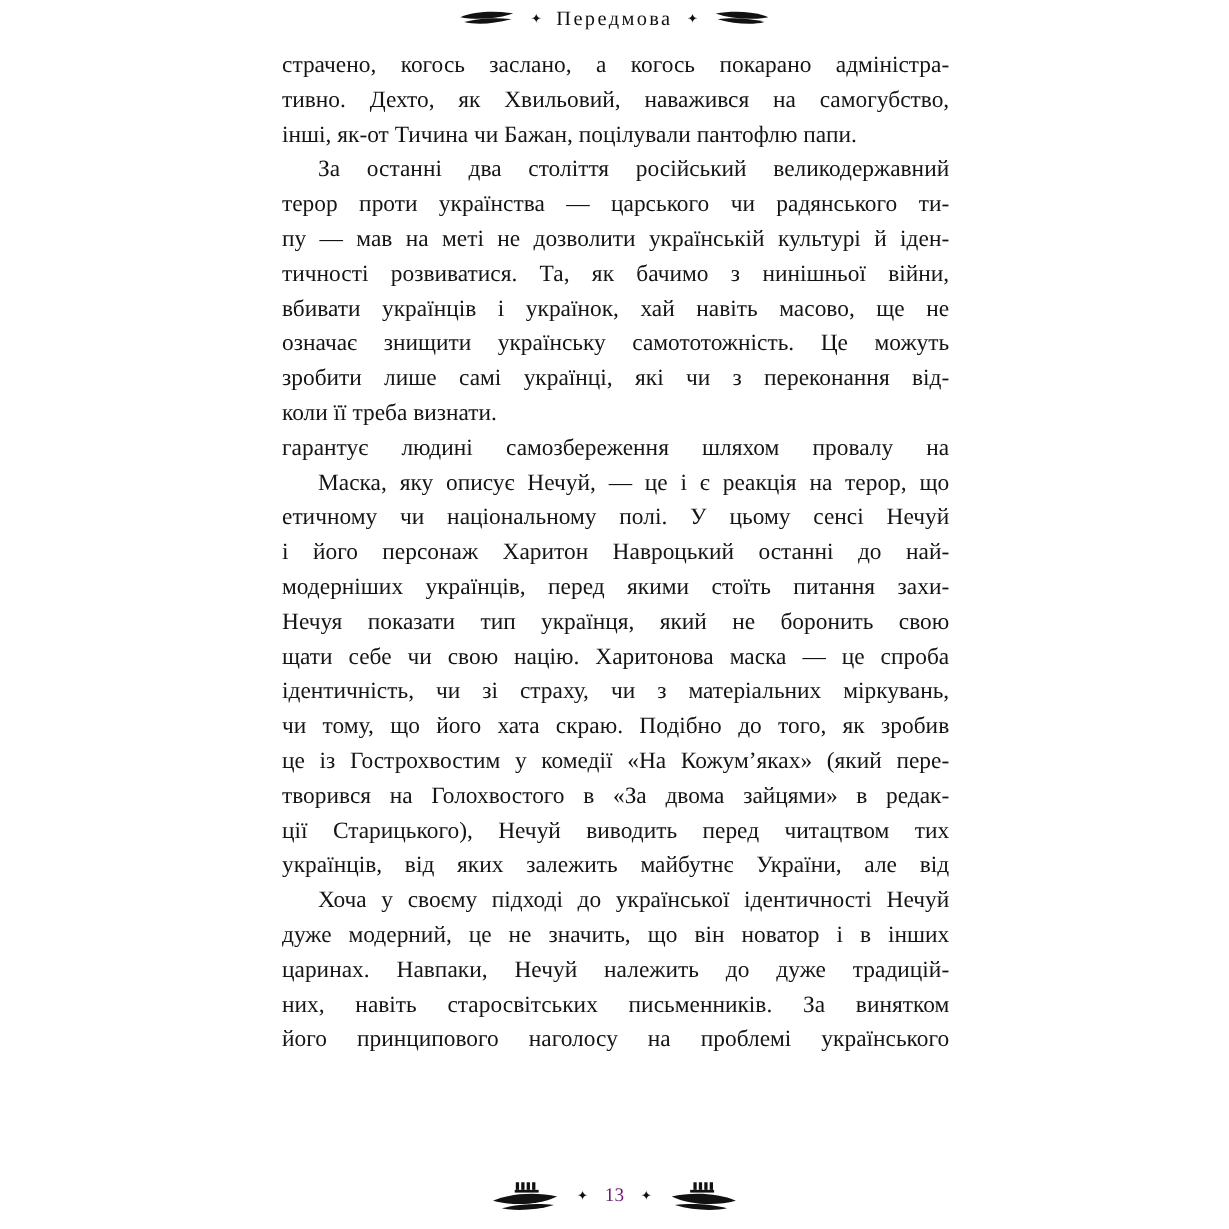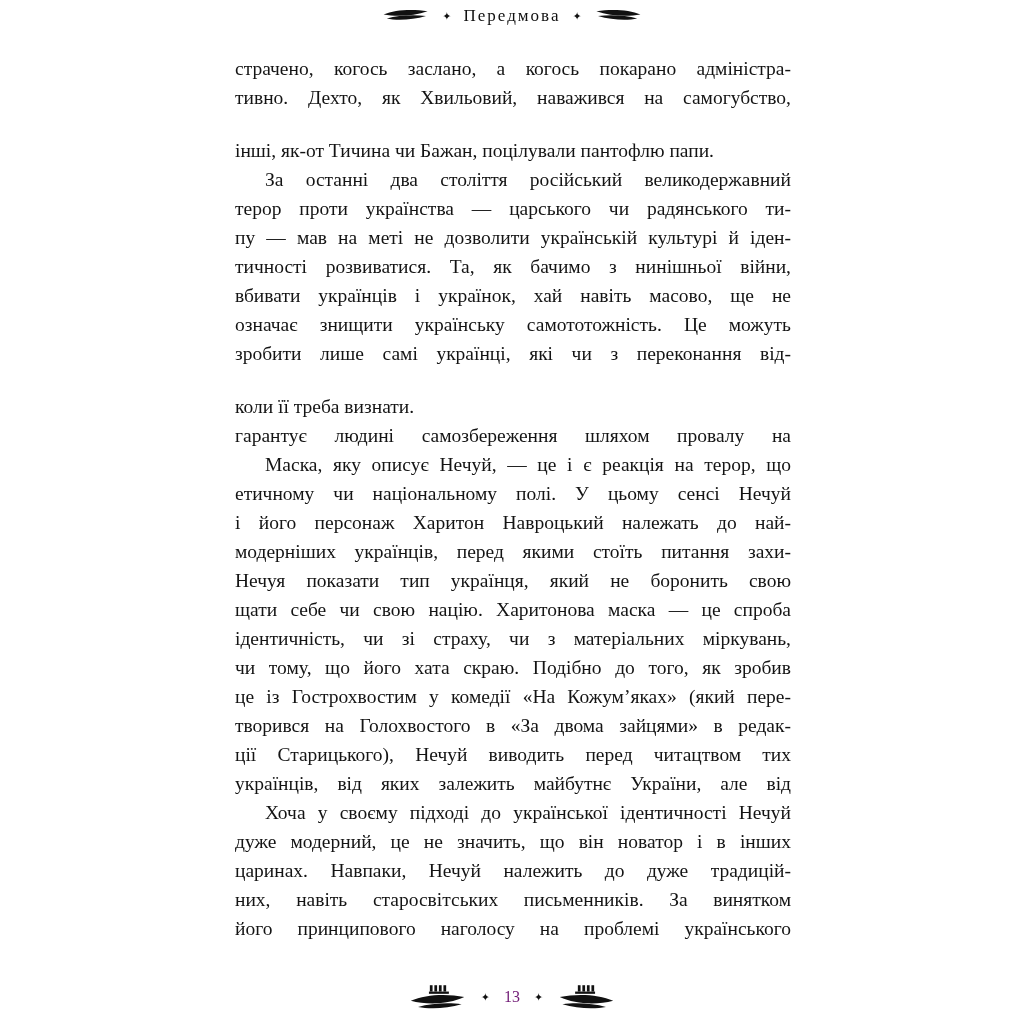--- a/index.html
+++ b/index.html
@@ -35,32 +35,32 @@
   }
   .star {
     font-size: 11px;
     color: #111111;
     line-height: 1;
   }
   .flourish svg { display: block; }
   .mirror { transform: scaleX(-1); }
   .text-block {
     position: absolute;
-    top: 54px;
+    top: 40px;
     left: 235px;
     width: 556px;
     font-size: 19.5px;
     line-height: 29px;
   }
   .line {
     text-align: justify;
     text-align-last: justify;
     white-space: normal;
   }
-  .line.end { text-align-last: left; margin-top: 24px; }
+  .line.end { text-align-last: left; }
   .line.indent { text-indent: 30px; }
   .footer {
     position: absolute;
     bottom: 12px;
     left: 0;
     width: 100%;
     display: flex;
     align-items: center;
     justify-content: center;
     gap: 14px;
@@ -102,21 +102,21 @@
       <div class="line">терор проти українства — царського чи радянського ти-</div>
       <div class="line">пу — мав на меті не дозволити українській культурі й іден-</div>
       <div class="line">тичності розвиватися. Та, як бачимо з нинішньої війни,</div>
       <div class="line">вбивати українців і українок, хай навіть масово, ще не</div>
       <div class="line">означає знищити українську самототожність. Це можуть</div>
       <div class="line">зробити лише самі українці, які чи з переконання від-</div>
       <div class="line end">коли її треба визнати.</div>
       <div class="line">гарантує людині самозбереження шляхом провалу на</div>
       <div class="line indent">Маска, яку описує Нечуй, — це і є реакція на терор, що</div>
       <div class="line">етичному чи національному полі. У цьому сенсі Нечуй</div>
-      <div class="line">і його персонаж Харитон Навроцький належать до най-</div>
+      <div class="line">і його персонаж Харитон Навроцький останні до най-</div>
       <div class="line">модерніших українців, перед якими стоїть питання захи-</div>
       <div class="line">Нечуя показати тип українця, який не боронить свою</div>
       <div class="line">щати себе чи свою націю. Харитонова маска — це спроба</div>
       <div class="line">ідентичність, чи зі страху, чи з матеріальних міркувань,</div>
       <div class="line">чи тому, що його хата скраю. Подібно до того, як зробив</div>
       <div class="line">це із Гострохвостим у комедії «На Кожум’яках» (який пере-</div>
       <div class="line">творився на Голохвостого в «За двома зайцями» в редак-</div>
       <div class="line">ції Старицького), Нечуй виводить перед читацтвом тих</div>
       <div class="line">українців, від яких залежить майбутнє України, але від</div>
       <div class="line indent">Хоча у своєму підході до української ідентичності Нечуй</div>

